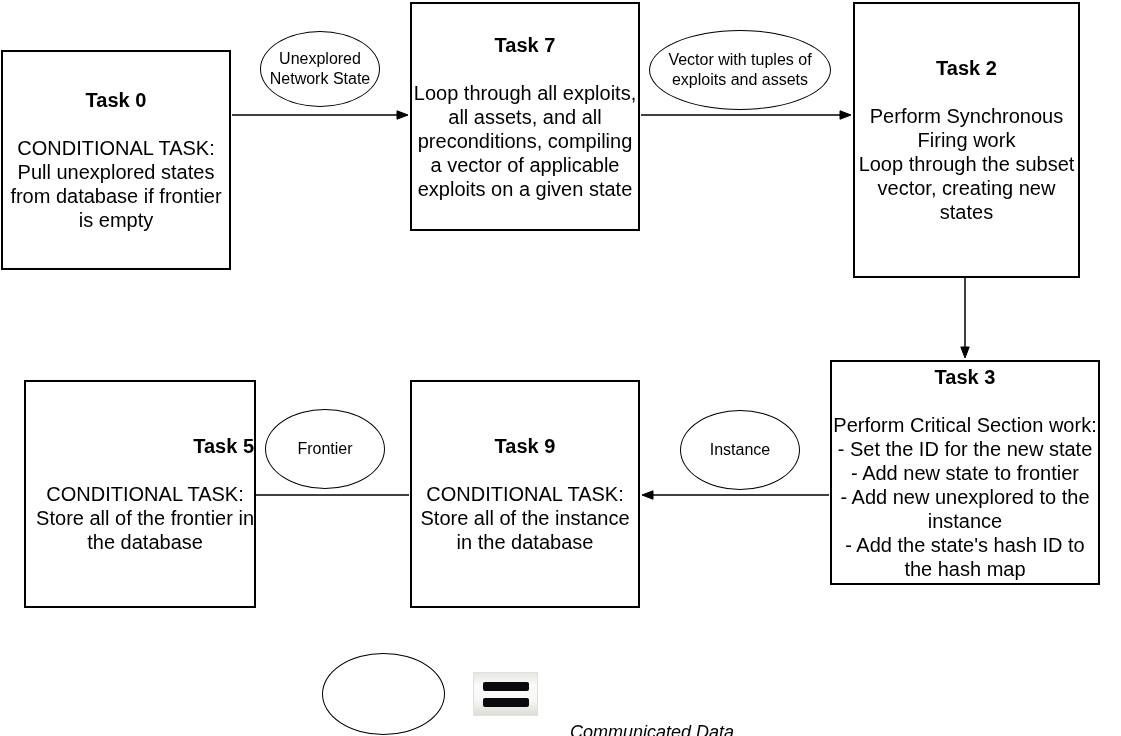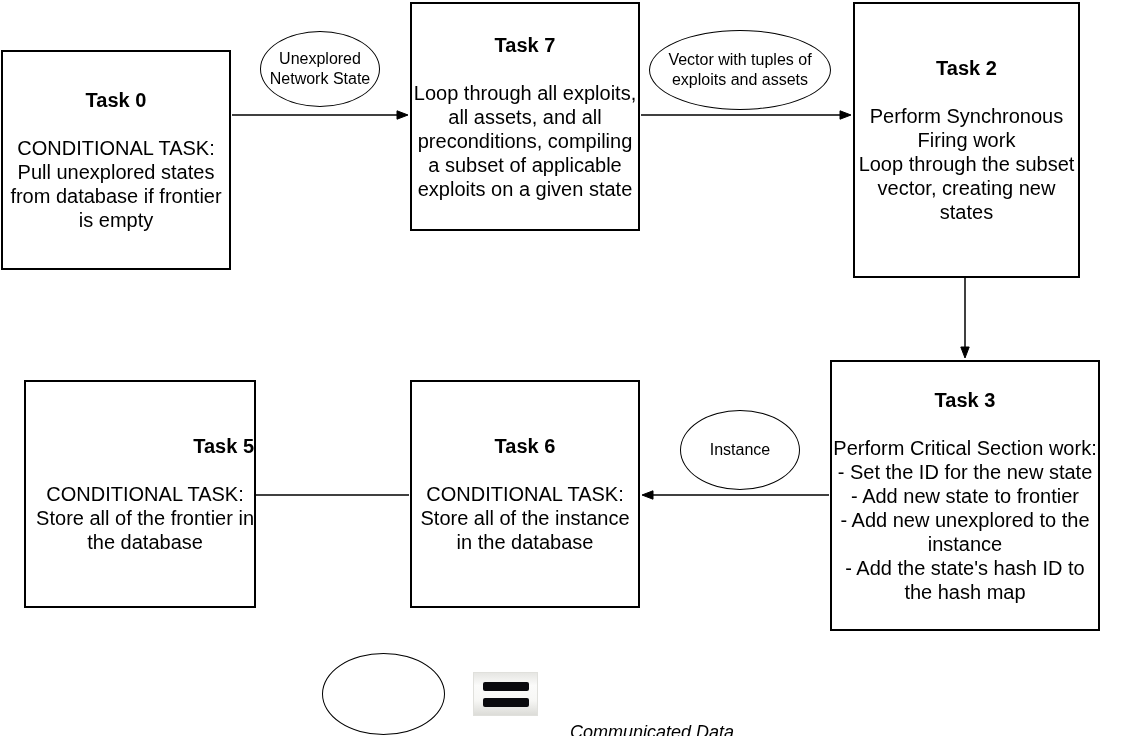--- a/index.html
+++ b/index.html
@@ -98,21 +98,21 @@
     top: 721px;
     font-size: 18px;
     line-height: 22px;
     white-space: pre;
     font-style: italic;
   }
   
   #task0 { left: 1px;   top: 10px;  width: 230px; height: 220px; margin-top: 40px; }
   #task1 { left: 410px; top: 2px;   width: 230px; height: 229px; }
   #task2 { left: 853px; top: 2px;   width: 227px; height: 276px; }
-  #task3 { left: 830px; top: 360px; width: 270px; height: 271px; }
+  #task3 { left: 830px; top: 360px; width: 270px; height: 225px; }
   #task4 { left: 410px; top: 380px; width: 230px; height: 228px; }
   #task5 { left: 24px;  top: 380px; width: 232px; height: 228px; align-items: flex-end; }
 
   #ellipse-unexplored { left: 260px;  top: 31px;  width: 120px; height: 76px; }
   #ellipse-vector     { left: 649px;  top: 30px;  width: 182px; height: 80px; }
   #ellipse-newstate   { left: 1000px; top: 261px; width: 118px; height: 78px; }
   #ellipse-instance   { left: 680px;  top: 410px; width: 120px; height: 80px; }
   #ellipse-frontier   { left: 265px;  top: 409px; width: 120px; height: 80px; }
   #ellipse-legend     { left: 322px;  top: 653px; width: 123px; height: 82px; }
 </style>
@@ -150,21 +150,21 @@
 Pull unexplored states
 from database if frontier
 is empty</div>
   </div>
 
   <div id="task1" class="task-box">
     <div class="task-title">Task 7</div>
     <div class="task-body">Loop through all exploits,
 all assets, and all
 preconditions, compiling
-a subset of applicable
+a vector of applicable
 exploits on a given state</div>
   </div>
 
   <div id="task2" class="task-box">
     <div class="task-title">Task 2</div>
     <div class="task-body">Perform Synchronous
 Firing work
 Loop through the subset
 vector, creating new
 states</div>
@@ -175,21 +175,21 @@
     <div class="task-body">Perform Critical Section work:
 - Set the ID for the new state
 - Add new state to frontier
 - Add new unexplored to the
 instance
 - Add the state's hash ID to
 the hash map</div>
   </div>
 
   <div id="task4" class="task-box">
-    <div class="task-title">Task 6</div>
+    <div class="task-title">Task 9</div>
     <div class="task-body">CONDITIONAL TASK:
 Store all of the instance
 in the database</div>
   </div>
 
   <div id="task5" class="task-box">
     <div class="task-title">Task 5</div>
     <div class="task-body">CONDITIONAL TASK:
 Store all of the frontier in
 the database</div>
@@ -203,20 +203,23 @@
   <div id="ellipse-vector" class="data-ellipse">
     <div class="ellipse-label">Vector with tuples of
 exploits and assets</div>
   </div>
 
 
   <div id="ellipse-instance" class="data-ellipse">
     <div class="ellipse-label">Instance</div>
   </div>
 
+  <div id="ellipse-frontier" class="data-ellipse">
+    <div class="ellipse-label">Frontier</div>
+  </div>
 
   <div id="ellipse-legend" class="data-ellipse"></div>
 
   <div class="equals-icon">
     <div class="equals-bar"></div>
     <div class="equals-bar"></div>
   </div>
 
   <div class="legend-label">Communicated Data</div>
 

